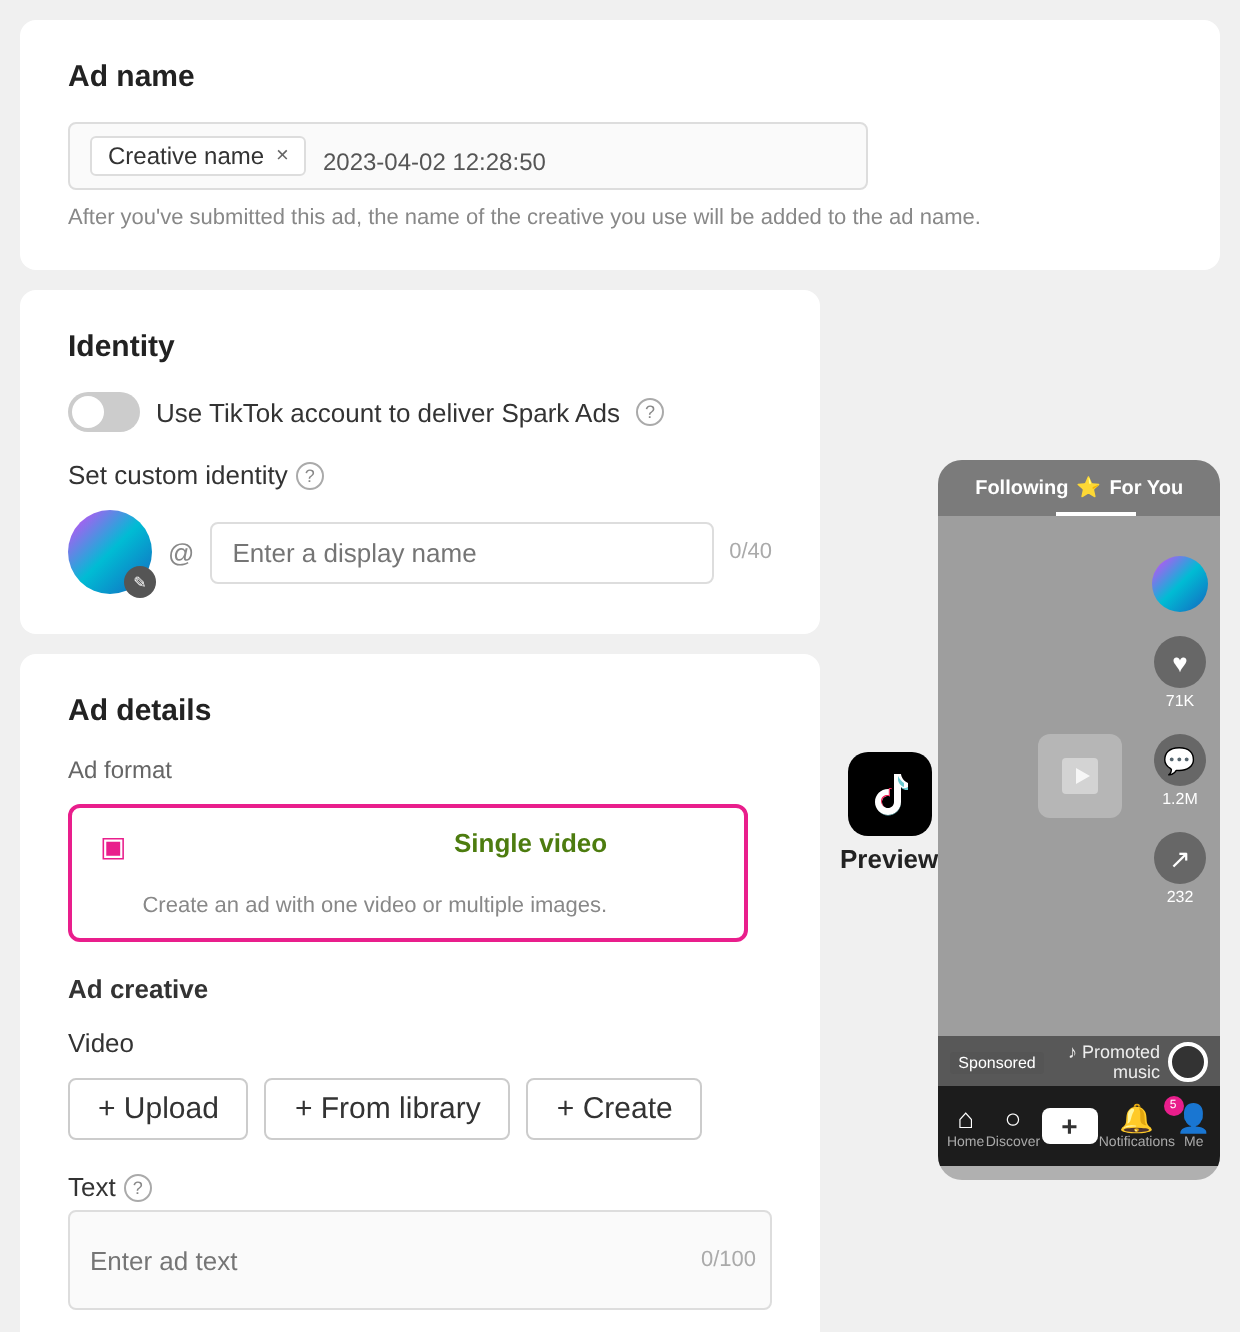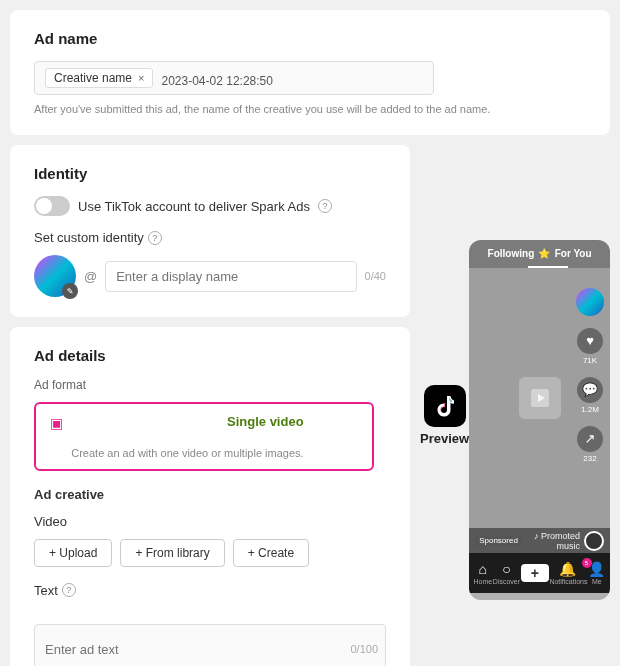--- a/index.html
+++ b/index.html
@@ -233,30 +233,30 @@
       margin-bottom: 16px;
     }
     .outline-btn {
       display: flex;
       align-items: center;
       gap: 4px;
       border: 1px solid #ccc;
       border-radius: 4px;
       padding: 6px 14px;
       background: #fff;
-      font-size: 12px;
+      font-size: 15px;
       color: #333;
       cursor: pointer;
     }
     .text-section-label {
       font-size: 13px;
       font-weight: 500;
-      margin-bottom: 26px;
-      display: flex;
-      align-items: flex-start;
+      margin-bottom: 4px;
+      display: flex;
+      align-items: flex-end;
       gap: 4px;
     }
     .ad-text-input {
       width: 100%;
       border: 1px solid #ddd;
       border-radius: 4px;
       padding: 24px 10px;
       font-size: 13px;
       color: #aaa;
       background: #fafafa;

